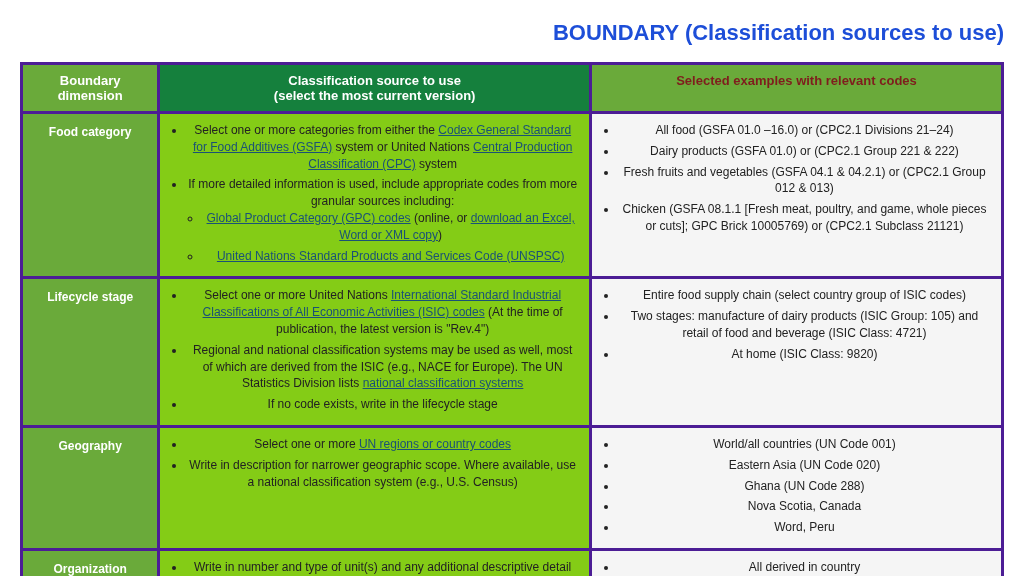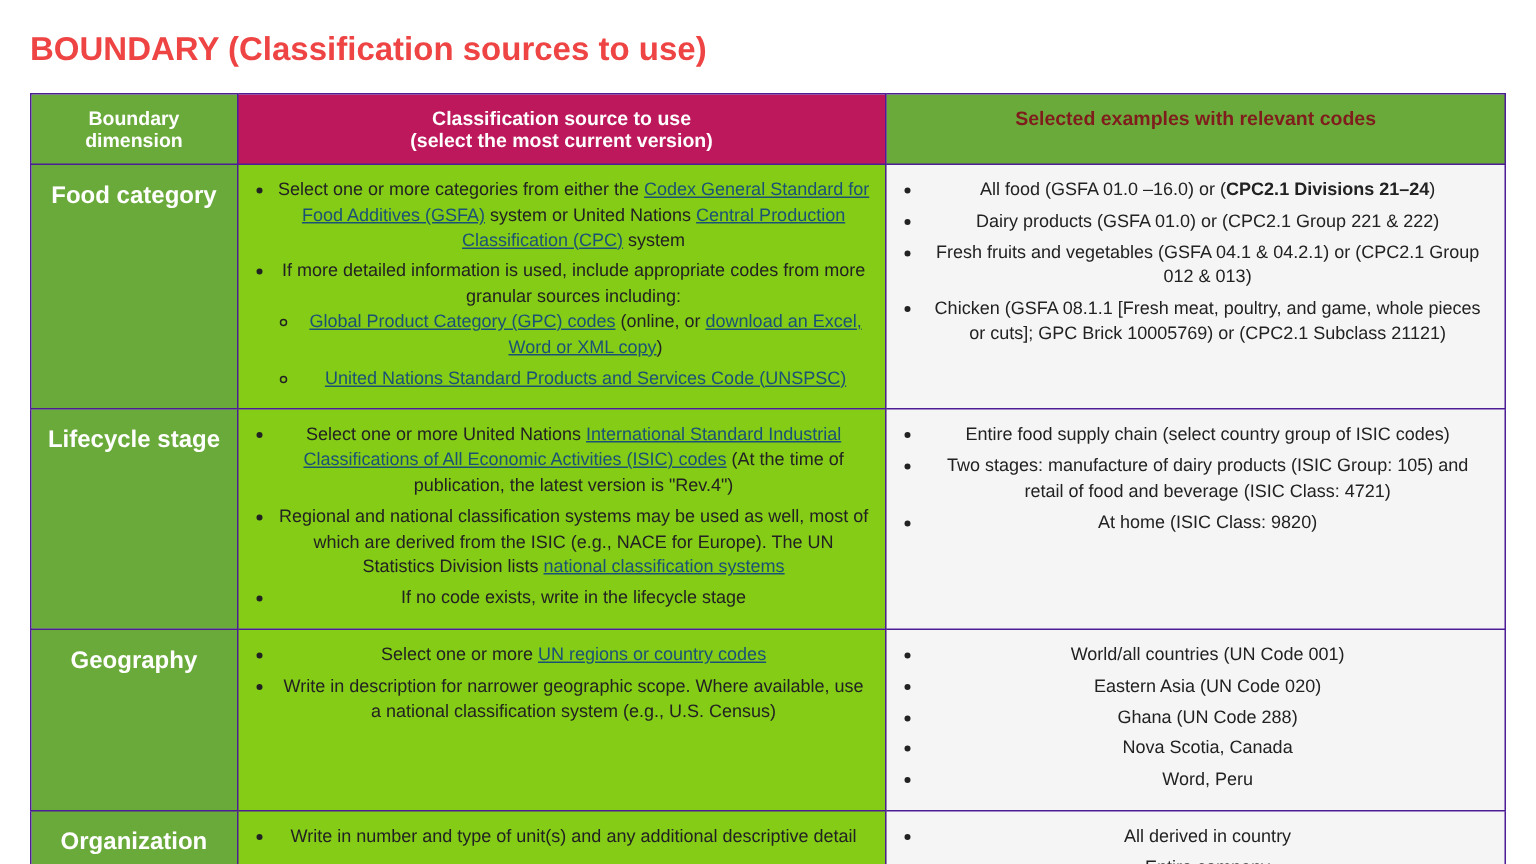--- a/index.html
+++ b/index.html
@@ -4,65 +4,65 @@
   <style>
     * { box-sizing: border-box; margin: 0; padding: 0; }
     body {
       font-family: Arial, sans-serif;
       background: #fff;
       padding: 20px;
       font-size: 12px;
       color: #222;
     }
     h1 {
-      text-align: left;
-      color: #ef4444;
+      text-align: right;
+      color: #1d4ed8;
       font-size: 22px;
       font-weight: bold;
       margin-bottom: 16px;
     }
     table {
       width: 100%;
       border-collapse: collapse;
       table-layout: fixed;
     }
     th, td {
-      border: 1px solid #4c1d95;
+      border: 3px solid #4c1d95;
       padding: 8px 10px;
       vertical-align: top;
       text-align: center;
     }
     
     .header-dim {
       background: #6aaa3a;
       color: #fff;
       font-weight: bold;
       width: 14%;
       font-size: 13px;
     }
     .header-class {
-      background: #be185d;
+      background: #15803d;
       color: #fff;
       font-weight: bold;
       width: 44%;
       font-size: 13px;
     }
     .header-examples {
       background: #6aaa3a;
       color: #7f1d1d;
       font-weight: bold;
       width: 42%;
       font-size: 13px;
     }
     
     .dim-cell {
       background: #6aaa3a;
       color: #fff;
       font-weight: bold;
-      font-size: 16px;
+      font-size: 12px;
       vertical-align: top;
       padding: 10px 8px;
       margin-left: 12px;
     }
     
     .content-cell {
       background: #84cc16;
       vertical-align: top;
     }
     .examples-cell {
@@ -77,21 +77,21 @@
       margin-bottom: 4px;
       line-height: 1.4;
     }
     ul ul {
       list-style-type: circle;
     }
     a {
       color: #1a5276;
       text-decoration: underline;
     }
-    .bold { font-weight: bold; }
+    .bold { font-weight: normal; }
     tr td { line-height: 1.4; }
   </style>
 </head>
 <body>
 
 <h1>BOUNDARY (Classification sources to use)</h1>
 
 <table>
   <thead>
     <tr>

